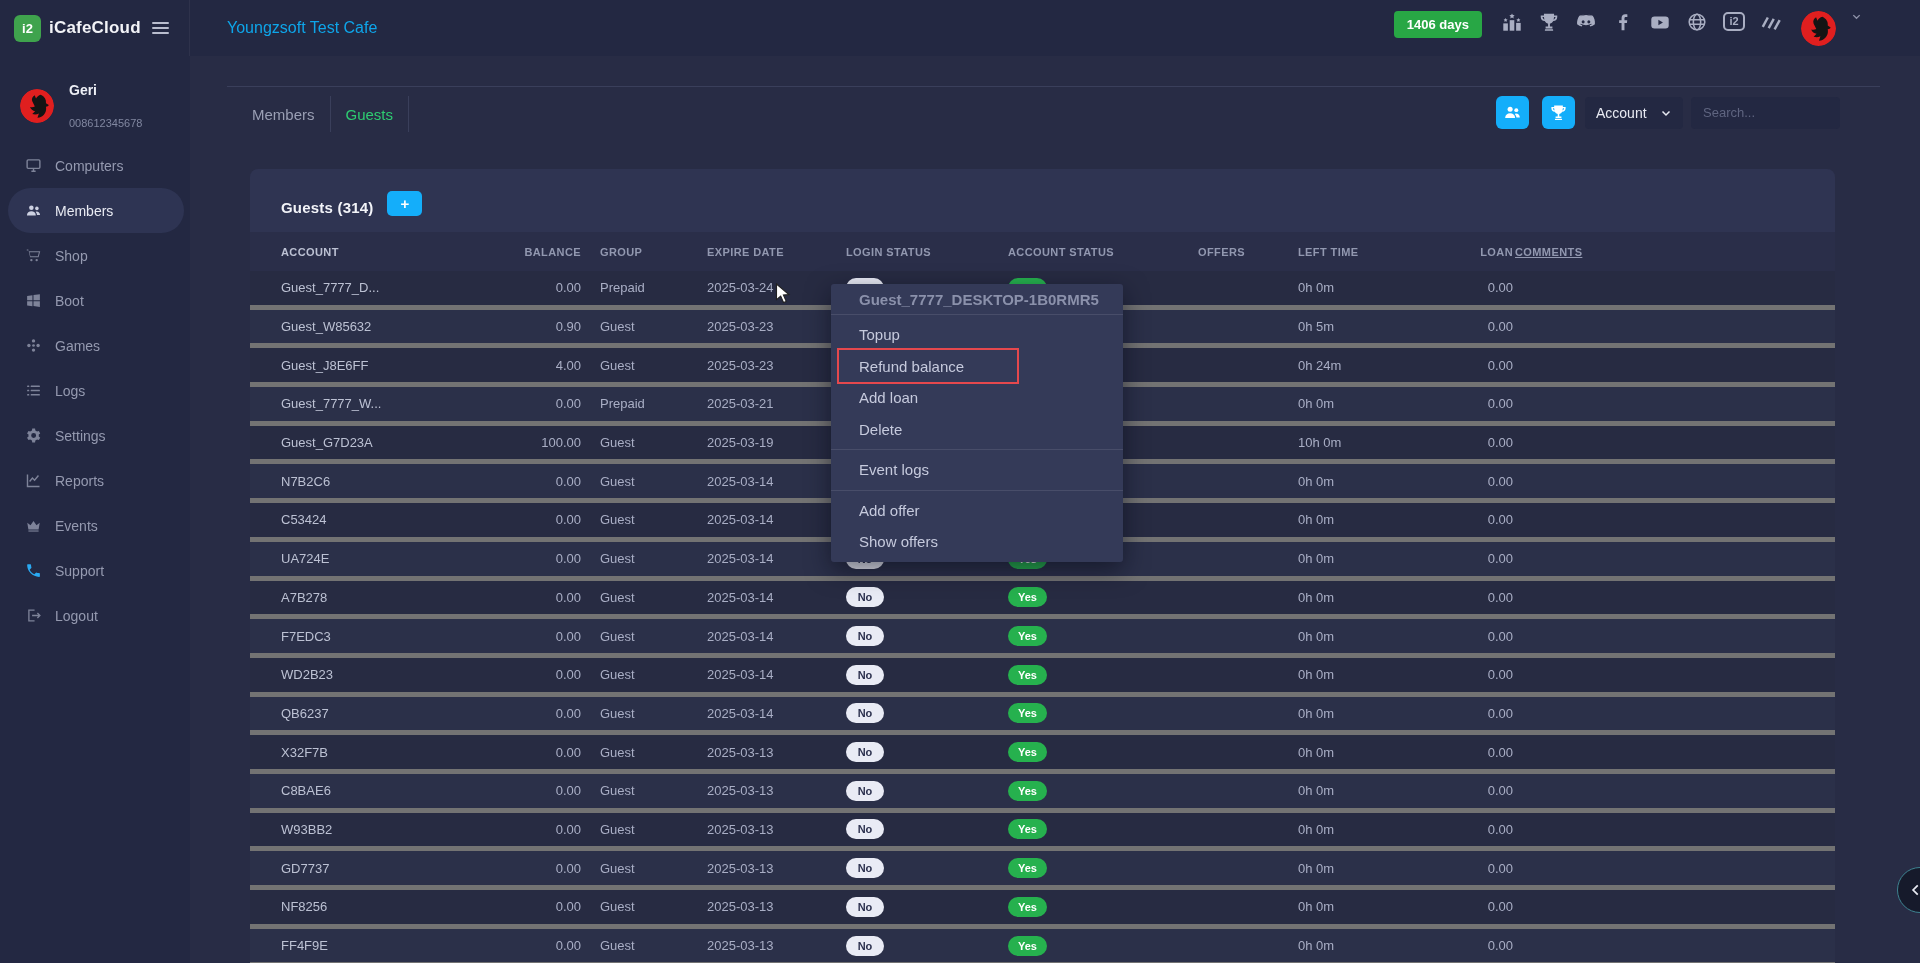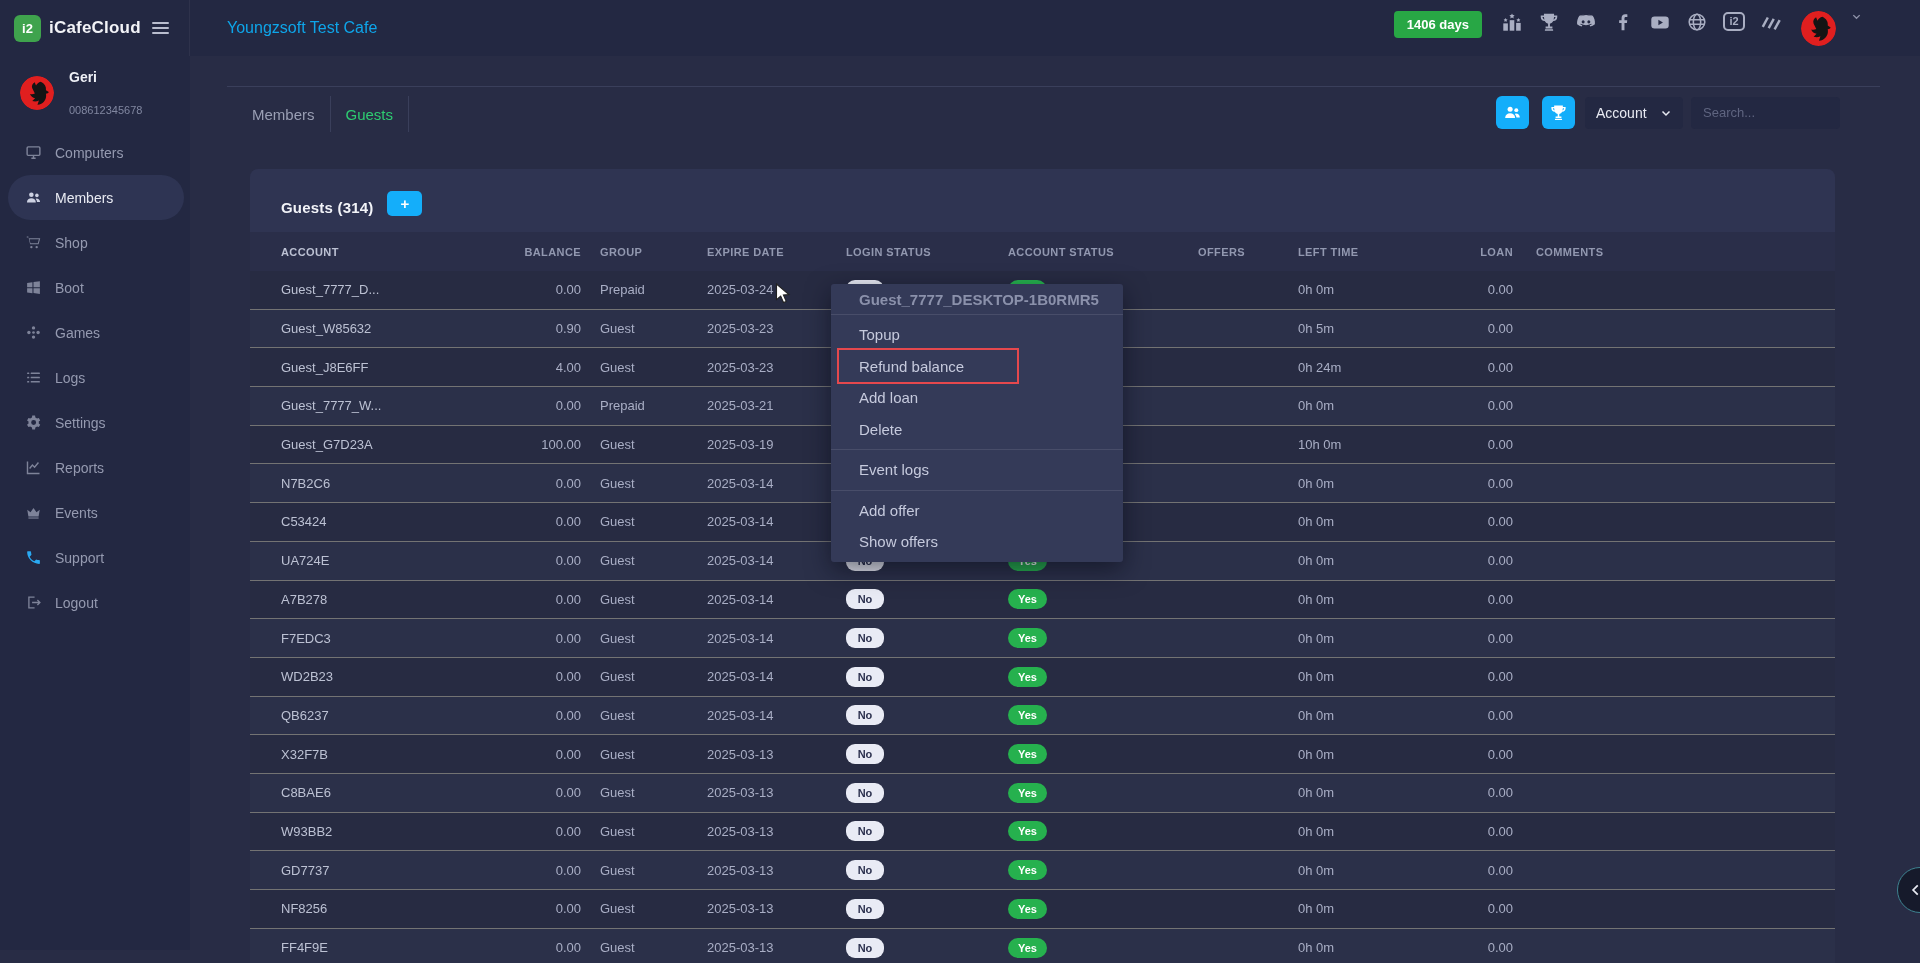--- a/index.html
+++ b/index.html
@@ -23,21 +23,21 @@
   .topbar-right { margin-left:auto; display:flex; align-items:flex-start; gap:15px; margin-right:58px; }
   .days-badge { background:#28a745; color:#fff; font-size:13px; font-weight:bold; padding:6px 13px; border-radius:4px; margin-right:4px; border:none; cursor:pointer; }
   .tb-icon { width:22px; height:22px; color:#a9aec2; display:inline-flex; align-items:center; justify-content:center; cursor:pointer; }
   .tb-icon svg { width:100%; height:100%; }
   .i2b { display:inline-block; border:2px solid #a9aec2; border-radius:5px; font-size:11px; font-weight:bold; color:#a9aec2; padding:1px 4px; line-height:13px; }
   .avatar { width:35px; height:35px; border-radius:50%; overflow:hidden; margin-left:4px; cursor:pointer; }
   .avatar svg { width:100%; height:100%; }
   .chev-down { color:#8d92a8; cursor:pointer; }
 
   
-  .sidebar { position:absolute; top:43px; left:0; width:190px; height:907px; background:#232842; z-index:20; }
+  .sidebar { position:absolute; top:56px; left:0; width:190px; height:907px; background:#232842; z-index:20; }
   .user-block { display:flex; align-items:center; padding:26px 0 0 20px; }
   .user-avatar { width:34px; height:34px; border-radius:50%; overflow:hidden; }
   .user-avatar svg { width:100%; height:100%; }
   .user-info { margin-left:15px; }
   .user-name { color:#eef0f6; font-size:14px; font-weight:bold; }
   .user-phone { color:#8187a0; font-size:11px; margin-top:19px; }
   .nav { margin-top:14px; }
   .nav-item { height:45px; display:flex; align-items:center; margin:0 6px 0 8px; padding-left:17px; border-radius:24px; cursor:pointer; }
   .nav-item .nicon { width:17px; height:17px; color:#7e8399; display:inline-flex; flex:none; }
   .nav-item .nicon svg { width:100%; height:100%; }
@@ -64,30 +64,30 @@
 
   
   .card { position:absolute; left:60px; top:113px; width:1585px; height:794px; background:#2f3452; border-radius:8px 8px 0 0; overflow:hidden; }
   .card-head { display:flex; align-items:flex-end; padding:22px 31px 0; }
   .card-title { color:#f2f3f8; font-size:15px; font-weight:bold; letter-spacing:.2px; }
   .add-btn { margin-left:14px; width:35px; height:25px; border-radius:5px; background:#14aefa; color:#fff; border:none; font-size:15px; font-weight:bold; display:flex; align-items:center; justify-content:center; cursor:pointer; }
 
   .grid { display:grid; grid-template-columns:220px 80px 126px 139px 162px 190px 100px 147px 68px auto; padding:0 31px; align-items:center; }
   .thead { margin-top:16px; height:39px; background:#2a2e49; }
   .th { font-size:11px; font-weight:bold; color:#9298b0; letter-spacing:.4px; }
-  .tr { height:38.7px; background:#272b42; border-bottom:1px solid #737373; cursor:pointer; }
+  .tr { height:38.7px; background:#272b42; border-bottom:5px solid #737373; cursor:pointer; }
   .tr.alt { background:#2b3049; }
   .td { font-size:13px; color:#a9aec5; white-space:nowrap; overflow:hidden; }
   .c0 { color:#bcc1d3; }
   .c1 { text-align:right; }
   .c2 { padding-left:19px; }
   .c8 { text-align:right; }
-  .c9 { padding-left:23px; }
+  .c9 { padding-left:2px;text-decoration:underline; }
   .pill { display:inline-block; min-width:38px; padding:4px 10px; border-radius:11px; font-size:11px; font-weight:bold; text-align:center; line-height:12px; }
-  .pill-light { background:#e9ebf5; color:#2d3250;border-radius:9px; }
+  .pill-light { background:#e9ebf5; color:#2d3250; }
   .pill-green { background:#26b14e; color:#fff; }
 
   
   .ctx-menu { position:absolute; left:831px; top:284px; width:292px; background:#343a58; border-radius:3px; box-shadow:0 8px 24px rgba(8,10,22,.55); z-index:40; font-size:15px; }
   .ctx-head { padding:7px 10px 6px 28px; font-weight:bold; color:#8b91ab; border-bottom:1px solid #484d69; white-space:nowrap; }
   .ctx-group { list-style:none; padding:4px 0; border-bottom:1px solid #484d69; }
   .ctx-group:last-child { border-bottom:none; }
   .ctx-item { height:31.5px; line-height:31.5px; padding-left:28px; color:#c6cadd; position:relative; cursor:pointer; }
   .hl-box { position:absolute; left:6px; top:-3px; width:182px; height:36px; border:2px solid #e5484d; pointer-events:none; }
 

